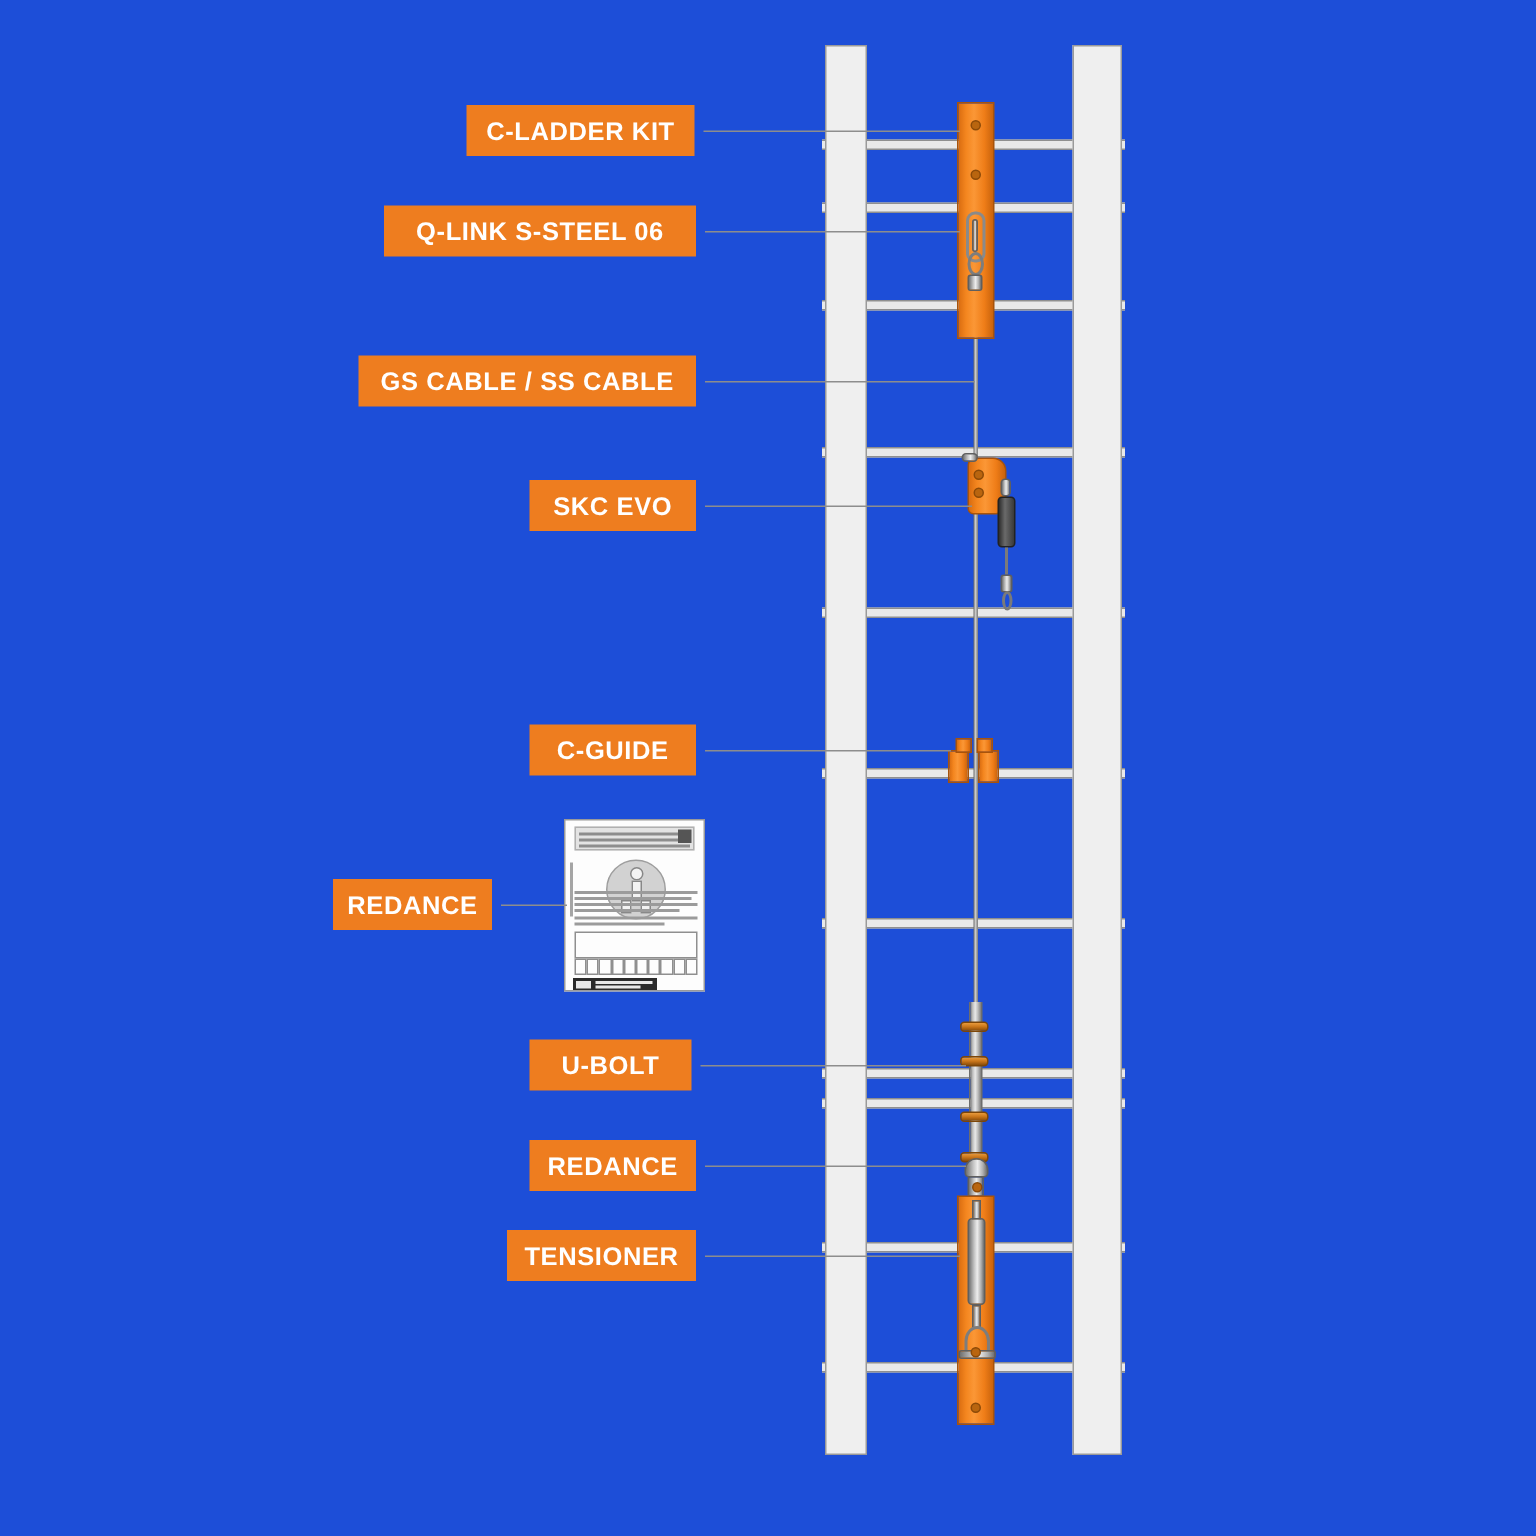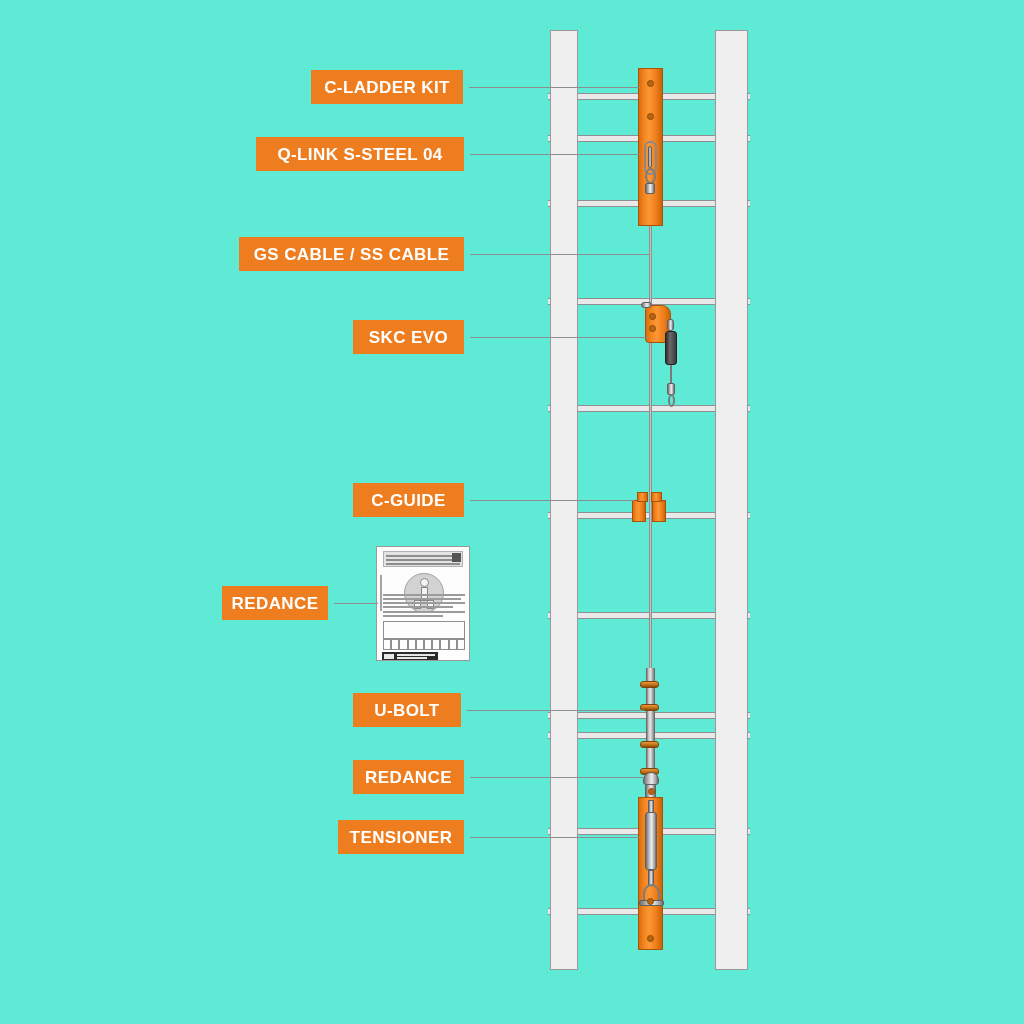--- a/index.html
+++ b/index.html
@@ -1,18 +1,18 @@
 <!DOCTYPE html>
 <html><head>
 <meta charset="utf-8">
 <style>
   html,body{margin:0;padding:0;background:#ffffff;}
   body{width:1024px;height:1024px;overflow:hidden;
        font-family:"Liberation Sans", sans-serif;}
-  #stage{position:relative;width:1024px;height:1024px;background:#5eead4;}
+  #stage{position:relative;width:1024px;height:1024px;background:#1d4ed8;}
 
   
   .chip{position:absolute;background:#ee7d1f;color:#ffffff;
         font-weight:bold;letter-spacing:.4px;
         display:flex;align-items:center;justify-content:center;
         font-size:17px;line-height:1;white-space:nowrap;
         box-sizing:border-box;padding:0 14px;}
 
   
   .leader{position:absolute;height:1px;background:#8d8d8d;}
@@ -182,21 +182,21 @@
       <div class="leader" style="left: 470px; top: 254px; width: 180px;"></div>
       <div class="leader" style="left: 470px; top: 337px; width: 178px;"></div>
       <div class="leader" style="left: 470px; top: 500px; width: 164px;"></div>
       <div class="leader" style="left: 334px; top: 603px; width: 44px;"></div>
       <div class="leader" style="left: 467px; top: 710px; width: 177px;"></div>
       <div class="leader" style="left: 470px; top: 777px; width: 174px;"></div>
       <div class="leader" style="left: 470px; top: 837px; width: 170px;"></div>
     </div>
   <div id="label-layer">
       <div class="chip" style="left: 311px; top: 70px; width: 152px; height: 34px;">C-LADDER KIT</div>
-      <div class="chip" style="left: 256px; top: 137px; width: 208px; height: 34px;">Q-LINK S-STEEL 04</div>
+      <div class="chip" style="left: 256px; top: 137px; width: 208px; height: 34px;">Q-LINK S-STEEL 06</div>
       <div class="chip" style="left: 239px; top: 237px; width: 225px; height: 34px;">GS CABLE / SS CABLE</div>
       <div class="chip" style="left: 353px; top: 320px; width: 111px; height: 34px;">SKC EVO</div>
       <div class="chip" style="left: 353px; top: 483px; width: 111px; height: 34px;">C-GUIDE</div>
       <div class="chip" style="left: 222px; top: 586px; width: 106px; height: 34px;">REDANCE</div>
       <div class="chip" style="left: 353px; top: 693px; width: 108px; height: 34px;">U-BOLT</div>
       <div class="chip" style="left: 353px; top: 760px; width: 111px; height: 34px;">REDANCE</div>
       <div class="chip" style="left: 338px; top: 820px; width: 126px; height: 34px;">TENSIONER</div>
     </div>
 
 </div>

